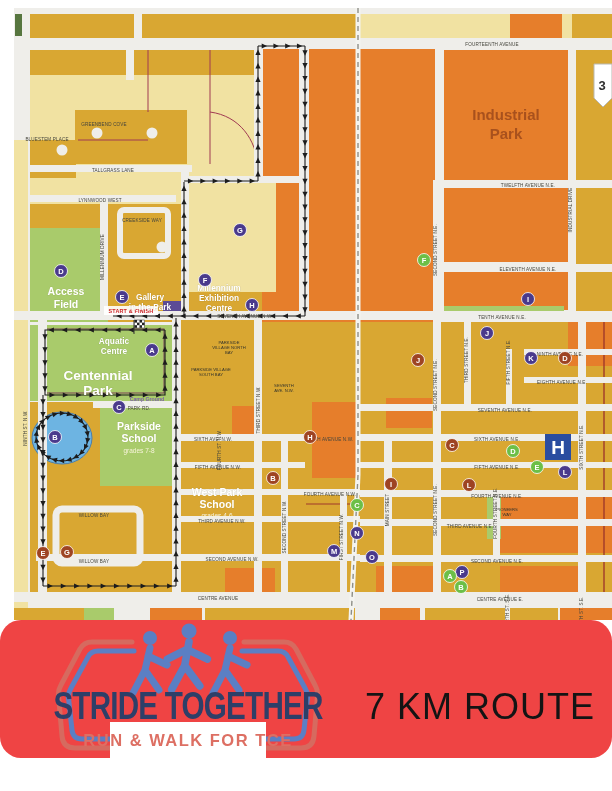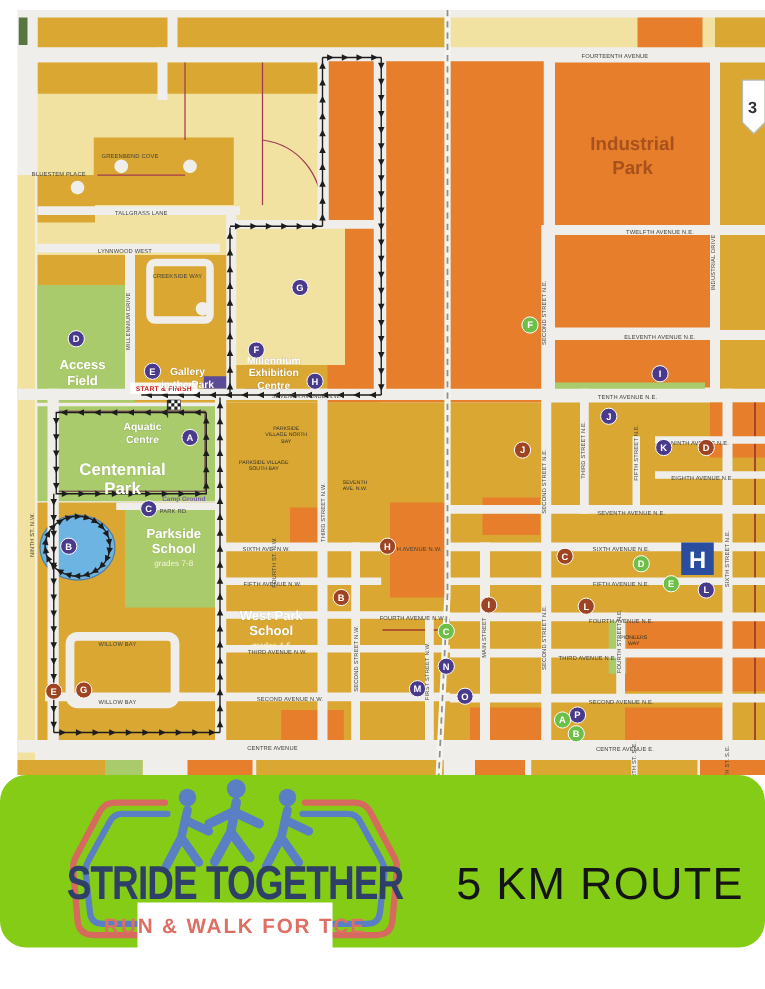--- a/index.html
+++ b/index.html
@@ -17,21 +17,21 @@
   .pl-camp{font:bold 5.2px "Liberation Sans",sans-serif;fill:#7b5fa8;}
   .ml{font:bold 7.5px "Liberation Sans",sans-serif;fill:#ffffff;}
   .mh{font:bold 19px "Liberation Sans",sans-serif;fill:#ffffff;}
   .sf{font:bold 5.4px "Liberation Sans",sans-serif;fill:#cc2327;letter-spacing:.2px;}
   .shield-num{font:bold 13px "Liberation Sans",sans-serif;fill:#2f2f2f;}
   .routeline{fill:none;stroke:#1c1c1c;stroke-width:1.1;}
   .deco{fill:none;stroke:#a03a52;stroke-width:1;}
   .rr{stroke:#8f8f88;stroke-width:1.4;stroke-dasharray:5 4;}
   .rrw{stroke:#f4f4f0;stroke-width:5;}
   
-  .footer{position:absolute;left:0;top:620px;width:612px;height:138px;background:#84cc16;border-radius:21px;}
+  .footer{position:absolute;left:0;top:620px;width:612px;height:138px;background:#ef4444;border-radius:21px;}
   .logo{position:absolute;left:38px;top:2px;}
   .logo-title{font:bold 38px "Liberation Sans",sans-serif;fill:#2e3f68;letter-spacing:-1px;}
   .logo-tag{font:bold 16.5px "Liberation Sans",sans-serif;fill:#dd6f63;letter-spacing:1.5px;}
   .route-label{position:absolute;left:352px;top:66px;width:256px;text-align:center;
      font-size:36px;letter-spacing:1px;color:#141414;font-family:"Liberation Sans",sans-serif;}
 </style>
 </head>
 <body>
 
 <div class="page">
@@ -575,15 +575,15 @@
         <g transform="translate(192,16)">
           <circle cx="0" cy="0" r="7" fill="#5b7fc4" stroke="none"></circle>
           <path d="M0,10 L-5,32 M-5,32 L-17,55 M-5,32 L9,52 M-2,18 L17,27"></path>
         </g>
       </g>
 
       <rect x="72" y="100" width="156" height="42" fill="#ffffff"></rect>
       <text class="logo-title" transform="translate(150,97) scale(0.78,1)" text-anchor="middle">STRIDE TOGETHER</text>
       <text class="logo-tag" x="150" y="124" text-anchor="middle">RUN &amp; WALK FOR TCE</text>
     </svg>
-    <div class="route-label">5 KM ROUTE</div>
+    <div class="route-label">7 KM ROUTE</div>
   </div>
 </div>
 
 </body></html>

